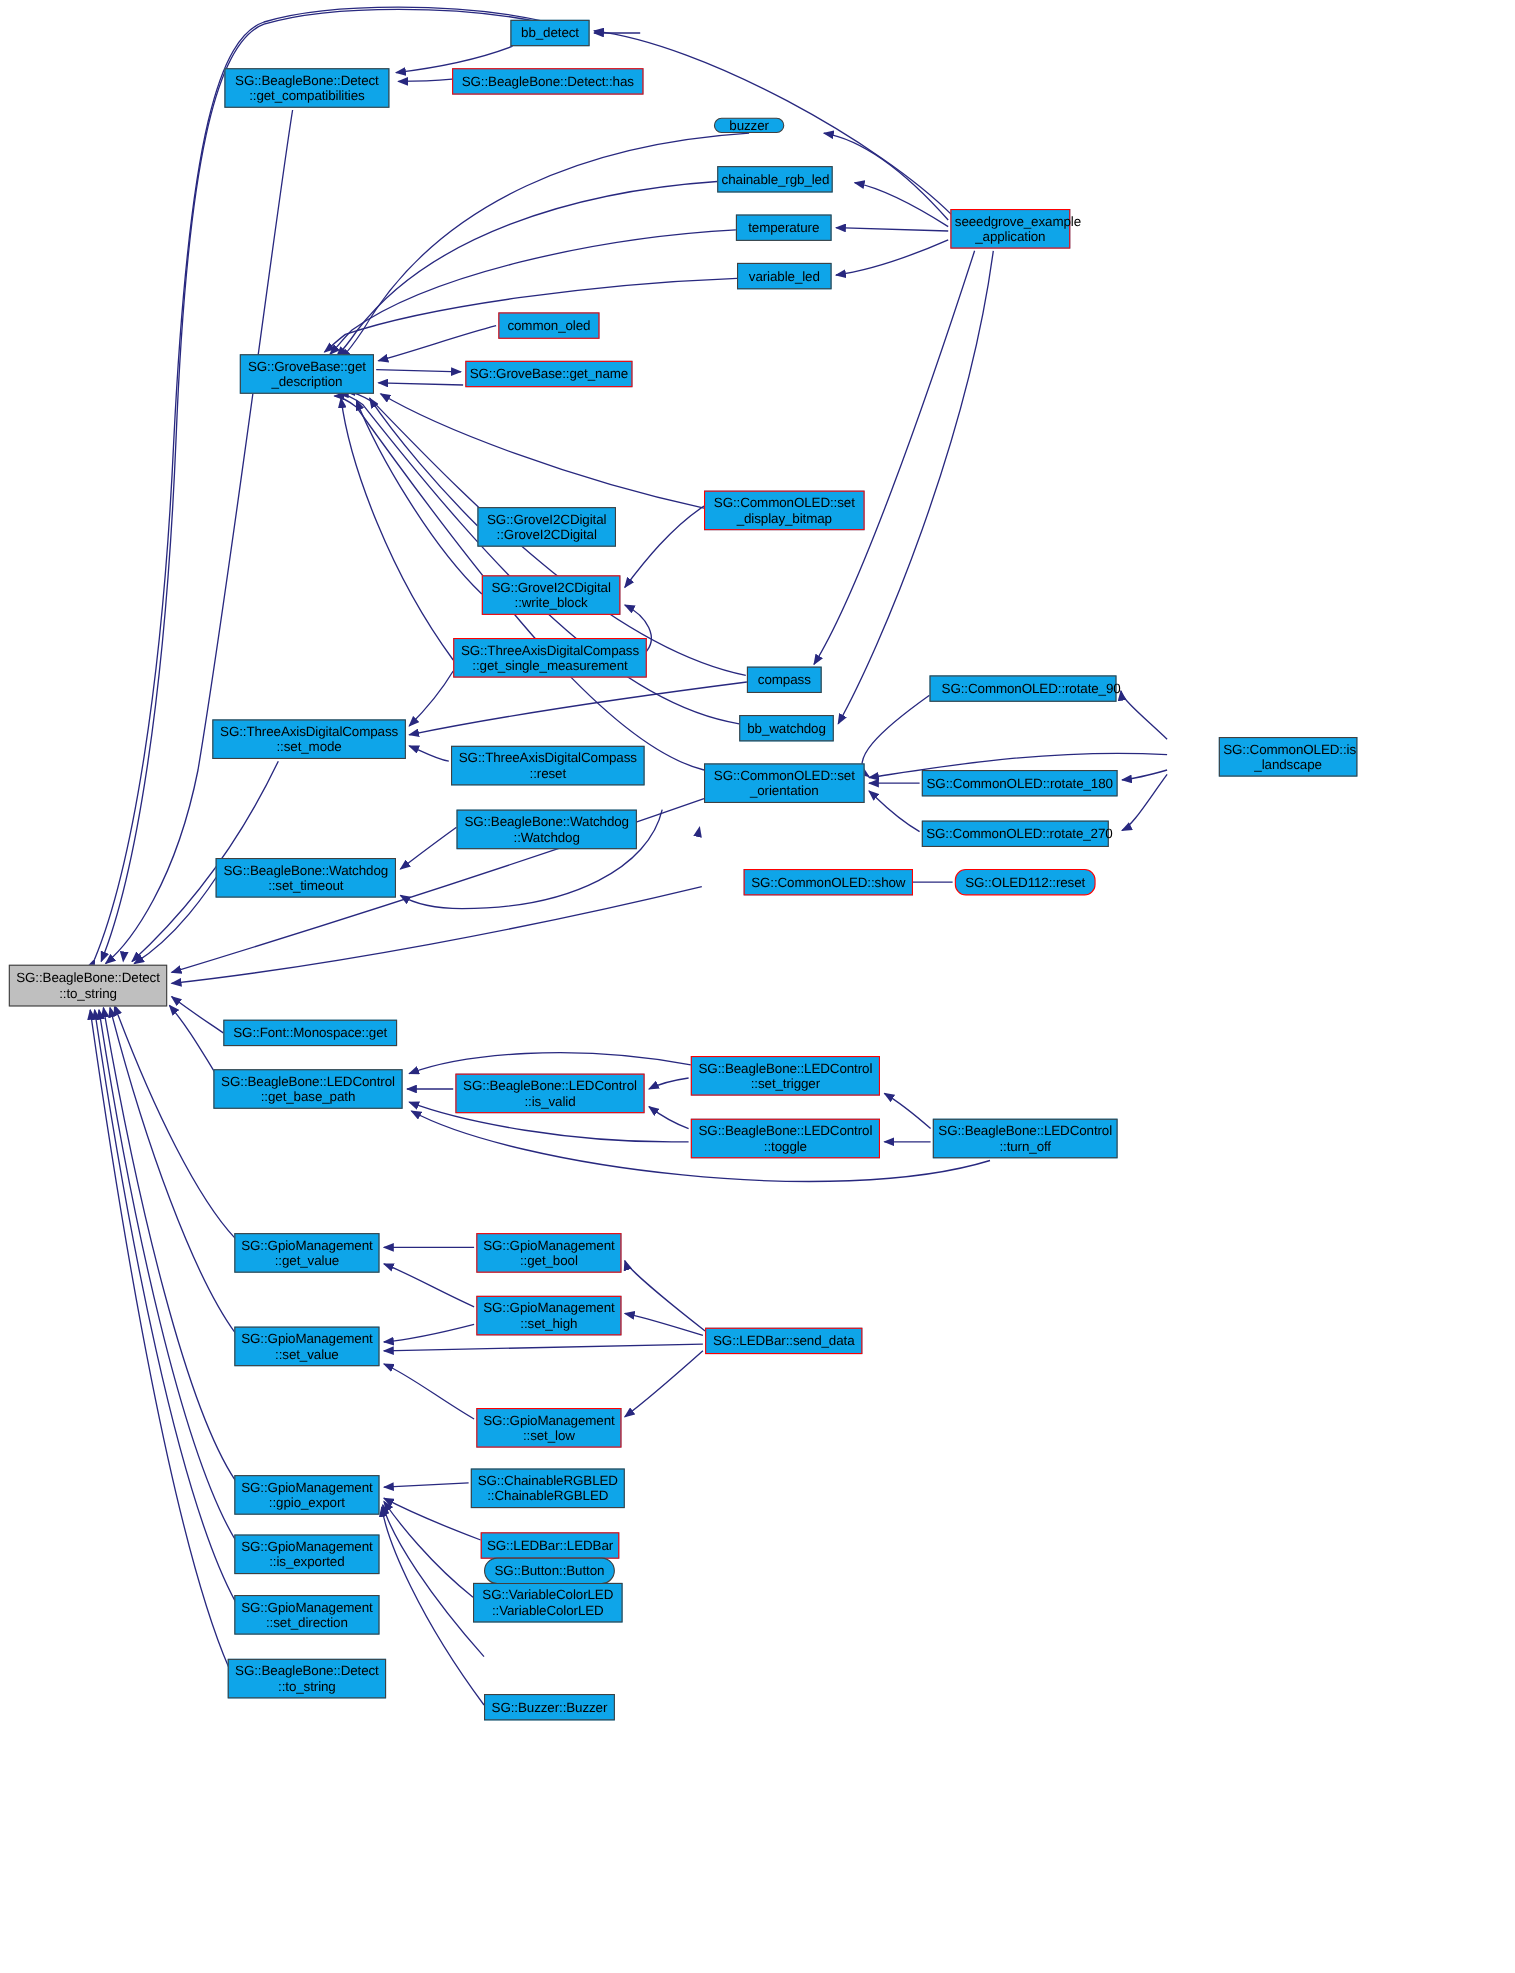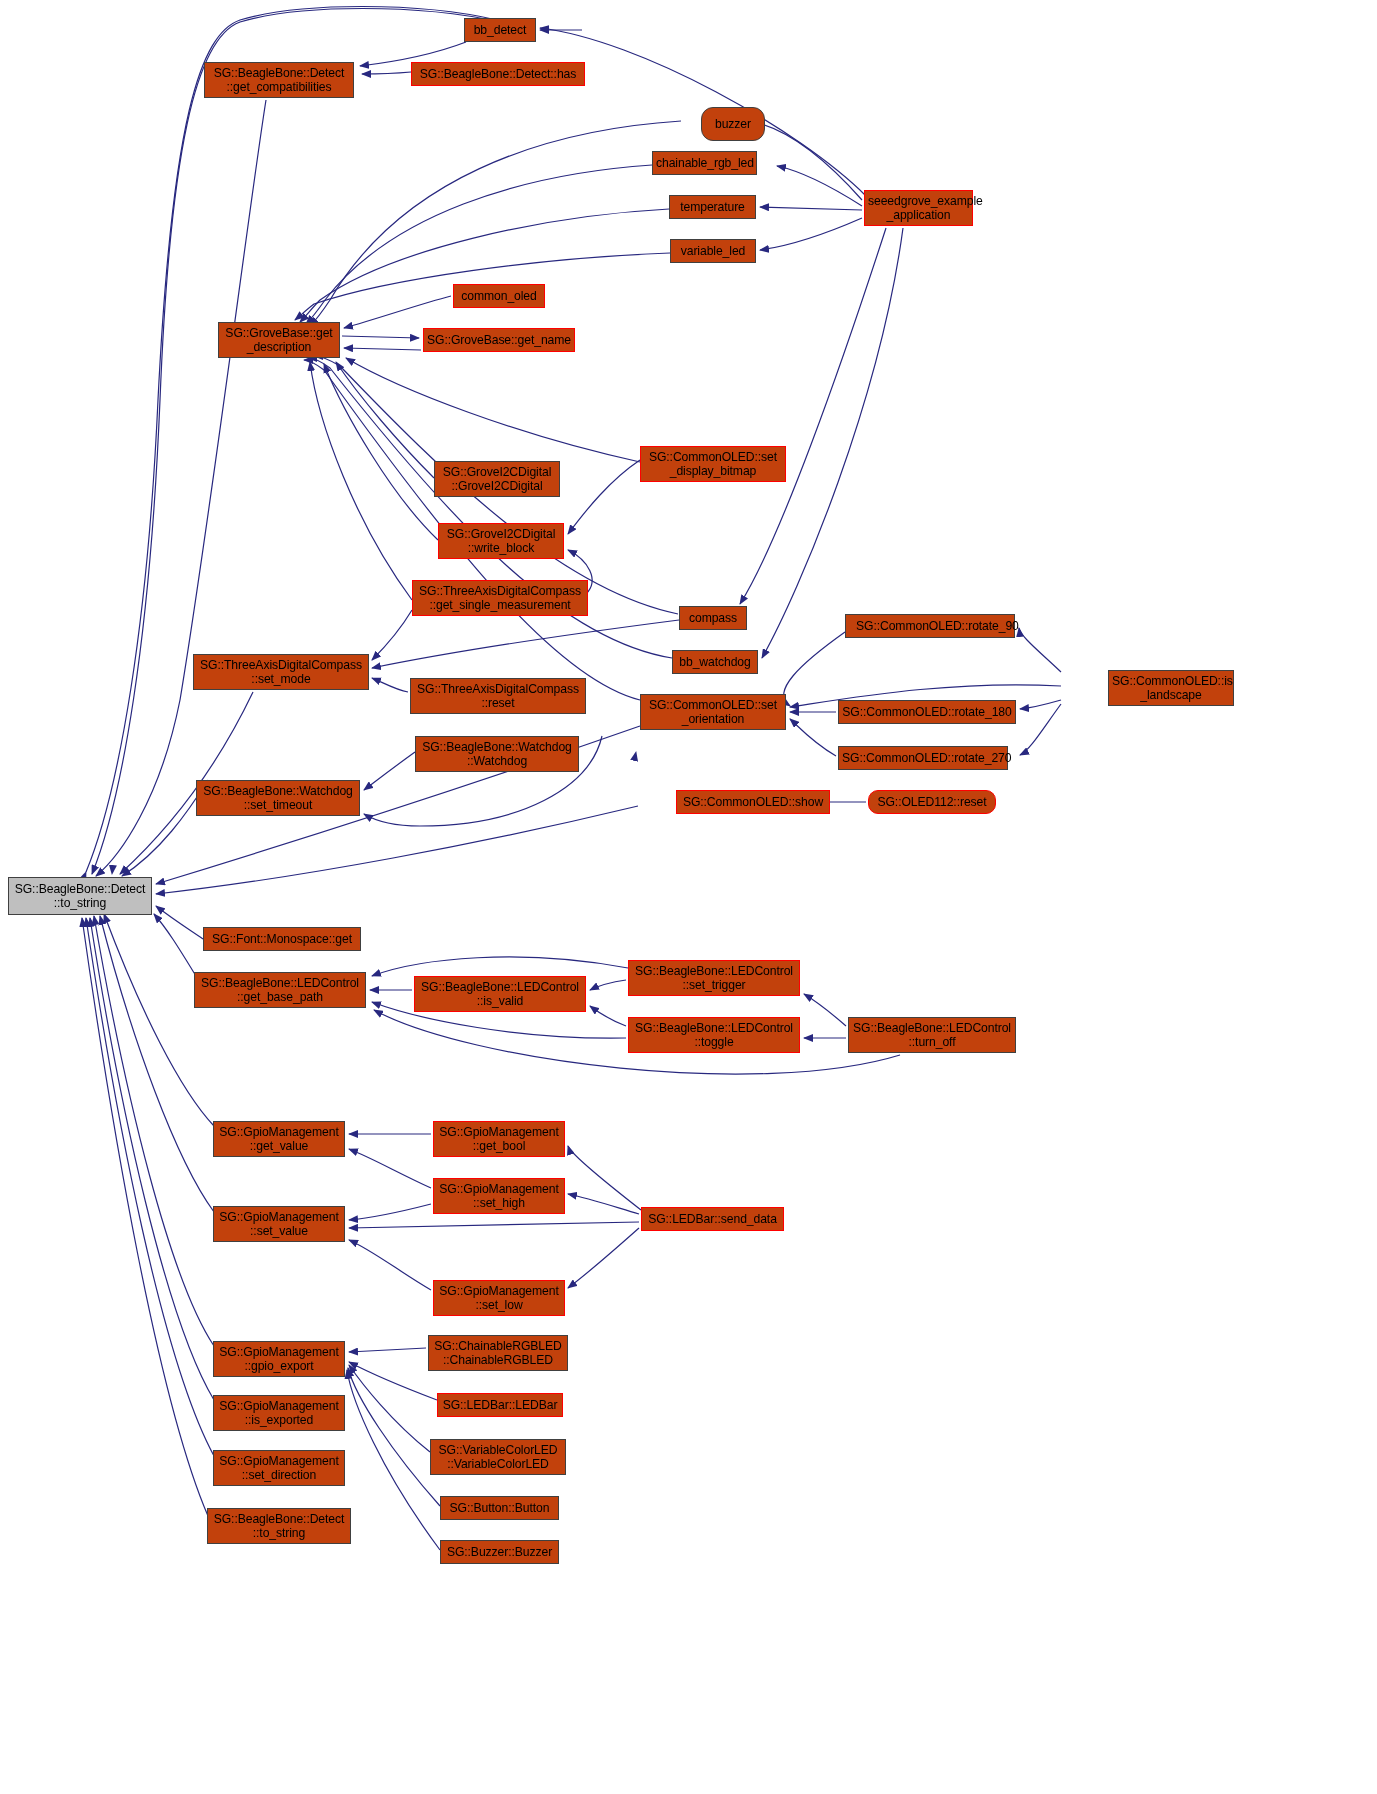--- a/index.html
+++ b/index.html
@@ -17,21 +17,21 @@
   }
   svg#edges {
     position: absolute;
     left: 0; top: 0;
     width: 1377px;
     height: 1794px;
   }
   .node {
     position: absolute;
     box-sizing: border-box;
-    background: #c2410c;
+    background: #0ea5e9;
     border: 1px solid #404040;
     display: flex;
     align-items: center;
     justify-content: center;
     text-align: center;
     font-size: 12.2px;
     line-height: 14.4px;
     color: #000000;
     white-space: pre-line;
     padding: 1px 3px;
@@ -163,21 +163,21 @@
   <div class="node plain" style="left:464px;top:18px;width:72px;height:24px;">
     <span class="node-label">bb_detect</span>
   </div>
   <div class="node plain" style="left:204px;top:62px;width:150px;height:36px;">
     <span class="node-label">SG::BeagleBone::Detect
 ::get_compatibilities</span>
   </div>
   <div class="node red" style="left:411px;top:62px;width:174px;height:24px;">
     <span class="node-label">SG::BeagleBone::Detect::has</span>
   </div>
-  <div class="node plain" style="left:701px;top:107px;width:64px;height:34px;border-radius:12px;">
+  <div class="node plain" style="left:649px;top:107px;width:64px;height:14px;border-radius:12px;">
     <span class="node-label">buzzer</span>
   </div>
   <div class="node plain" style="left:652px;top:151px;width:105px;height:24px;">
     <span class="node-label">chainable_rgb_led</span>
   </div>
   <div class="node plain" style="left:669px;top:195px;width:87px;height:24px;">
     <span class="node-label">temperature</span>
   </div>
   <div class="node plain" style="left:670px;top:239px;width:86px;height:24px;">
     <span class="node-label">variable_led</span>
@@ -323,21 +323,21 @@
 ::is_exported</span>
   </div>
   <div class="node plain" style="left:430px;top:1439px;width:136px;height:36px;">
     <span class="node-label">SG::VariableColorLED
 ::VariableColorLED</span>
   </div>
   <div class="node plain" style="left:213px;top:1450px;width:132px;height:36px;">
     <span class="node-label">SG::GpioManagement
 ::set_direction</span>
   </div>
-  <div class="node plain" style="left:440px;top:1496px;width:119px;height:24px;">
+  <div class="node plain" style="left:440px;top:1416px;width:119px;height:24px;border-radius:12px;">
     <span class="node-label">SG::Button::Button</span>
   </div>
   <div class="node plain" style="left:207px;top:1508px;width:144px;height:36px;">
     <span class="node-label">SG::BeagleBone::Detect
 ::to_string</span>
   </div>
   <div class="node plain" style="left:440px;top:1540px;width:119px;height:24px;">
     <span class="node-label">SG::Buzzer::Buzzer</span>
   </div>
 

